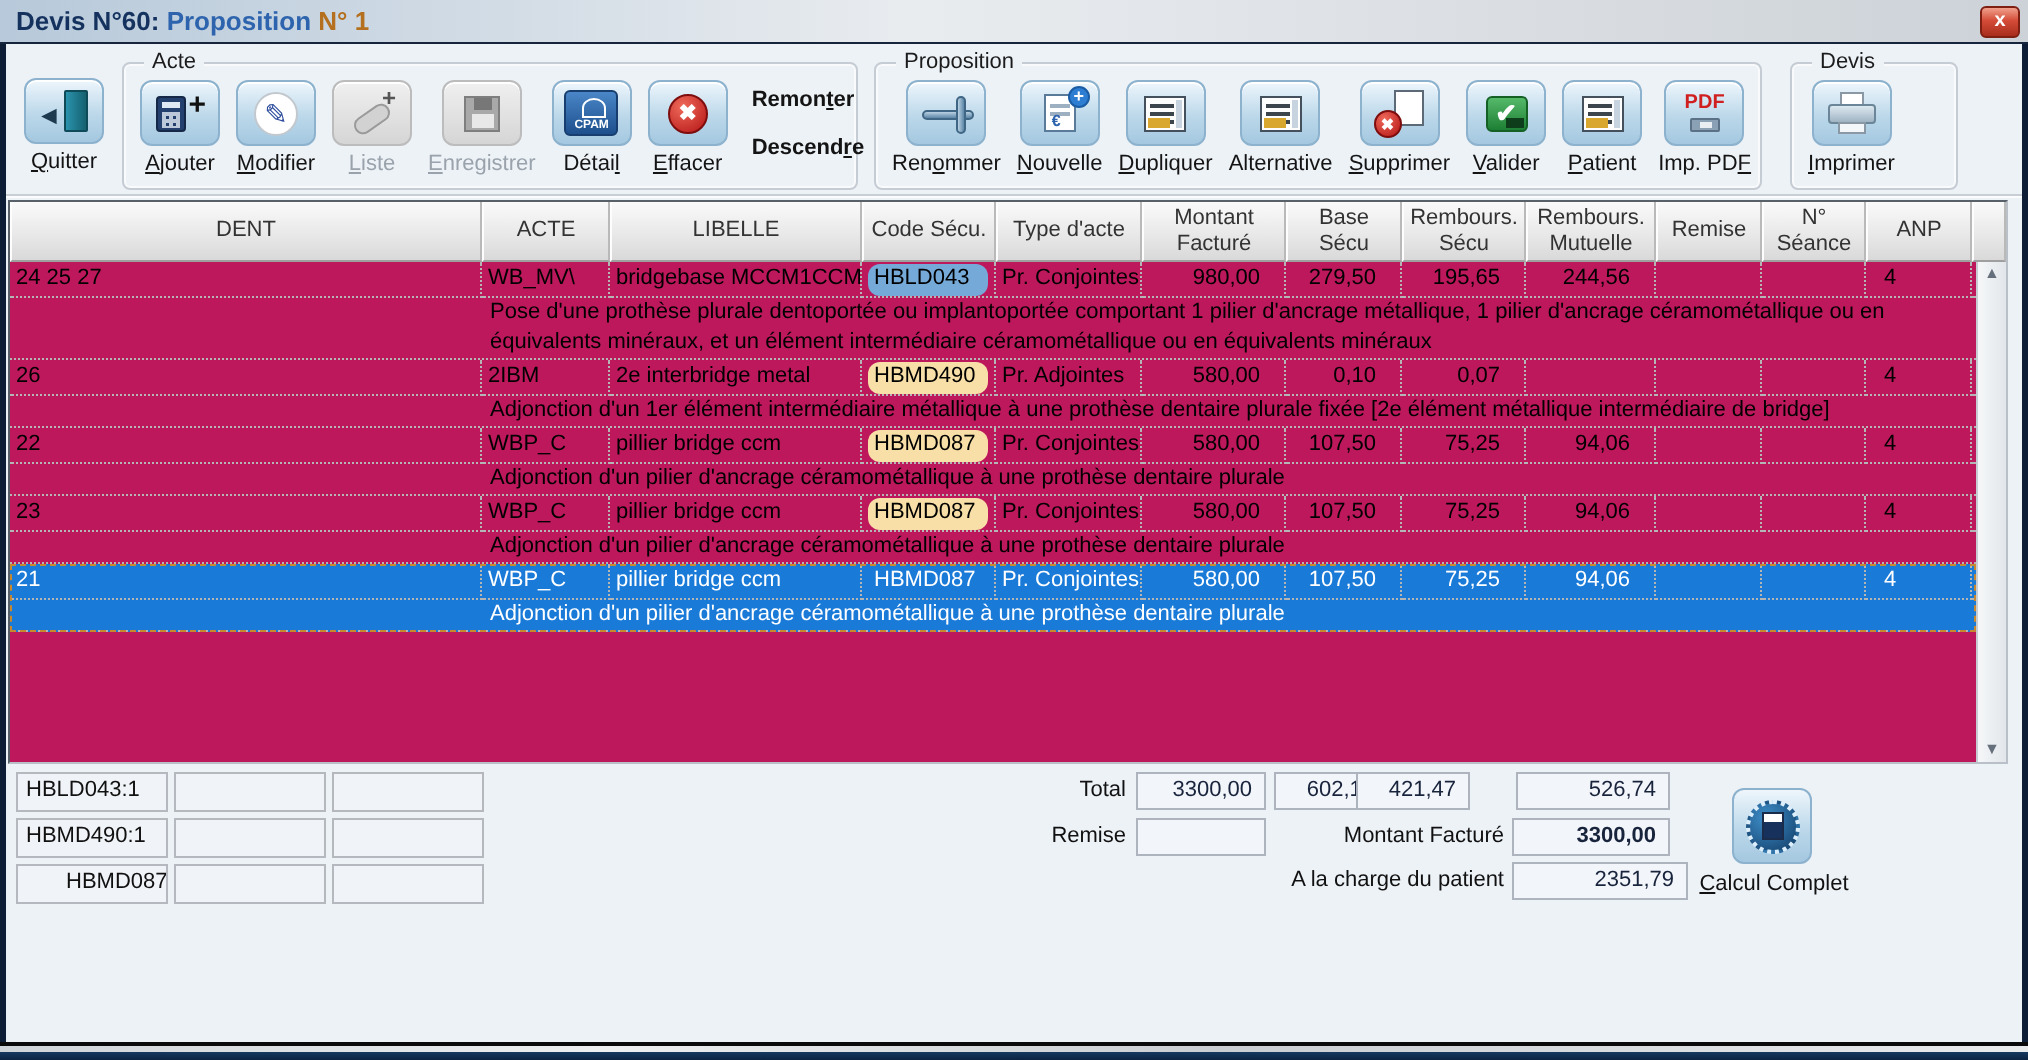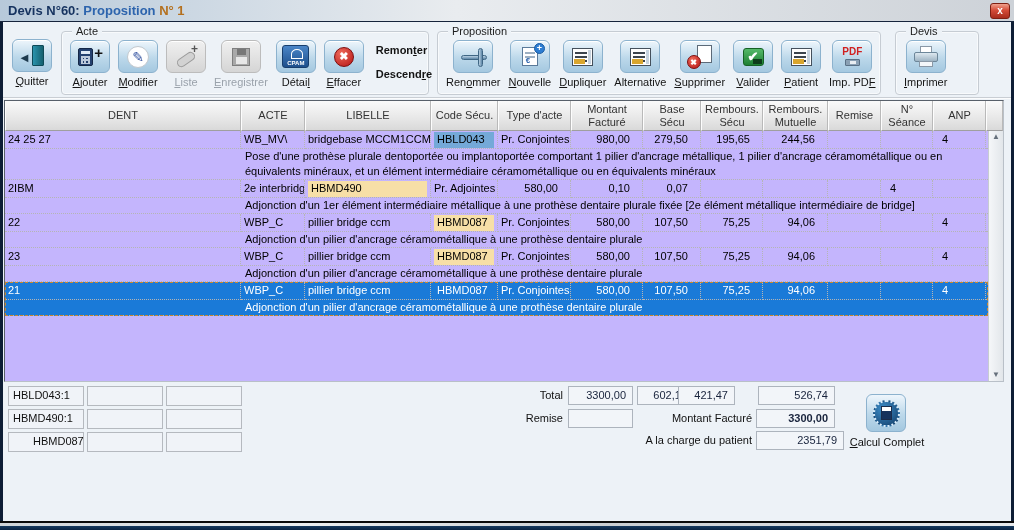--- a/index.html
+++ b/index.html
@@ -109,37 +109,37 @@
   .calcadd .keys { position:absolute; left:5px; top:11px; width:9px; height:8px;
     background:repeating-linear-gradient(to right,#cdd8e6 0 2px,transparent 2px 3.5px),
                repeating-linear-gradient(to bottom,#cdd8e6 0 2px,transparent 2px 3.5px); opacity:.9; }
   .calcadd .plus { position:absolute; right:1px; top:1px; font-size:15px; font-weight:bold; color:#111; line-height:14px; }
 
   
   .sep { position:absolute; left:0; top:75px; width:1008px; height:2px;
     border-top:1px solid #c9ced4; border-bottom:1px solid #fbfcfd; }
 
   
-  .dtable { position:absolute; left:1px; top:78px; width:1000px; height:282px; background:#c4b5fd;
+  .dtable { position:absolute; left:1px; top:78px; width:1000px; height:282px; background:#be185d;
     border:1px solid #58606a; border-right-color:#b9c0c8; border-bottom-color:#b9c0c8; }
   .cols { display:grid; grid-template-columns:236px 64px 126px 67px 73px 72px 58px 62px 65px 53px 52px 53px 1fr; }
   .hrow { height:30px; }
   .hcell { background:linear-gradient(#fafafa,#e7e7e7 60%,#d9d9d9); border-right:1px solid #b9b9b9;
     border-left:1px solid #fdfdfd; border-bottom:1px solid #9f9f9f; font-size:11px; color:#333;
     display:flex; align-items:center; justify-content:center; text-align:center; line-height:1.15;
     padding:1px 2px; overflow:hidden; }
   .rows-area { position:absolute; left:0; top:30px; right:15px; bottom:0; overflow:hidden; }
   .row { font-size:11px; color:#000; }
   .row .cell { height:18px; line-height:17px; padding:0 3px; border-right:1px dotted #b5b5b5;
     border-bottom:1px dotted #b5b5b5; overflow:hidden; white-space:nowrap; }
   .cell.c-montant,.cell.c-base,.cell.c-remb-secu,.cell.c-remb-mut { text-align:right; padding-right:12px; }
   .cell.c-anp { padding-left:9px; }
   .cell.c-filler { border-right:none; }
   .row.desc { padding:0 4px 0 240px; line-height:15px; border-bottom:1px dotted #b5b5b5; }
-  .chip { display:block; width:100%; height:16px; margin-top:1px; line-height:15px; padding:0 3px; }
+  .chip { display:block; width:100%; height:16px; margin-top:1px; line-height:15px; padding:0 3px;border-radius:6px; }
   .chip.blue { background:#74a9d8; }
   .chip.tan  { background:#f7dfa7; }
   .act.selected { outline:1px dashed #c8882f; outline-offset:-1px; }
   .act.selected .row, .act.selected .cell { background:#1a7ad8; color:#fff; }
   .act.selected .chip { background:transparent; color:#fff; }
   .vscroll { position:absolute; right:0; top:30px; bottom:0; width:15px;
     background:linear-gradient(to right,#f5f7f9,#e2e6ea); border-left:1px solid #c6ccd2;
     display:flex; flex-direction:column; justify-content:space-between; align-items:center; padding:2px 0; }
   .varrow { font-size:8px; color:#66707c; line-height:8px; cursor:pointer; }
 
@@ -374,20 +374,21 @@
             <div class="cell c-remb-mut">244,56</div>
             <div class="cell c-remise"></div>
             <div class="cell c-seance"></div>
             <div class="cell c-anp">4</div>
             <div class="cell c-filler"></div>
           </div>
           <div class="row desc">Pose d'une prothèse plurale dentoportée ou implantoportée comportant 1 pilier d'ancrage métallique, 1 pilier d'ancrage céramométallique ou en équivalents minéraux, et un élément intermédiaire céramométallique ou en équivalents minéraux</div>
         </div>
         <div class="act">
           <div class="row cols">
+            <div class="cell c-dent">26</div>
             <div class="cell c-acte">2IBM</div>
             <div class="cell c-libelle">2e interbridge metal</div>
             <div class="cell c-code">
               <span class="chip tan">HBMD490</span>
             </div>
             <div class="cell c-type">Pr. Adjointes</div>
             <div class="cell c-montant">580,00</div>
             <div class="cell c-base">0,10</div>
             <div class="cell c-remb-secu">0,07</div>
             <div class="cell c-remb-mut"></div>

